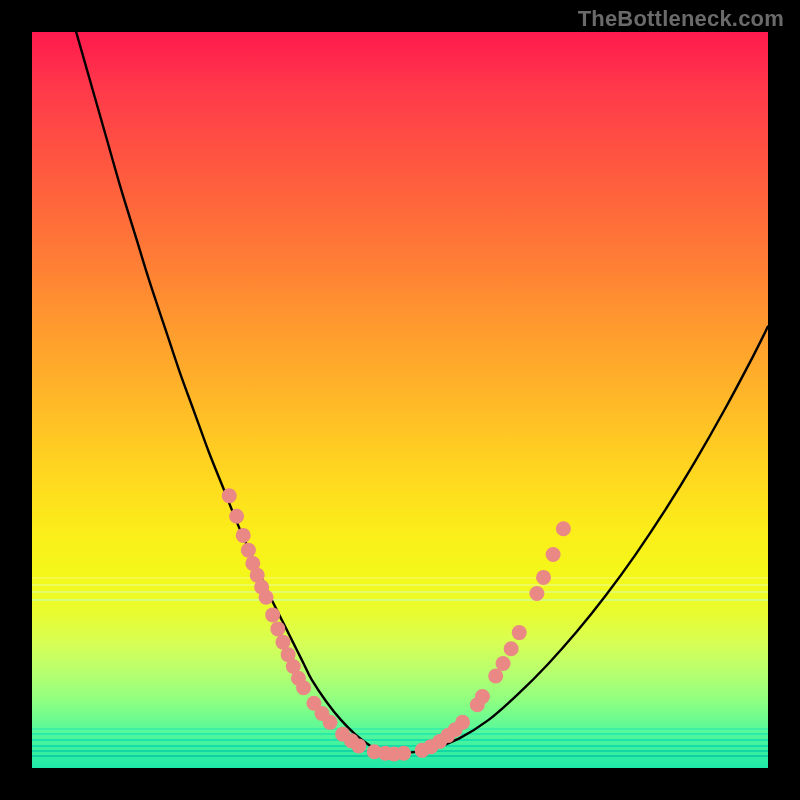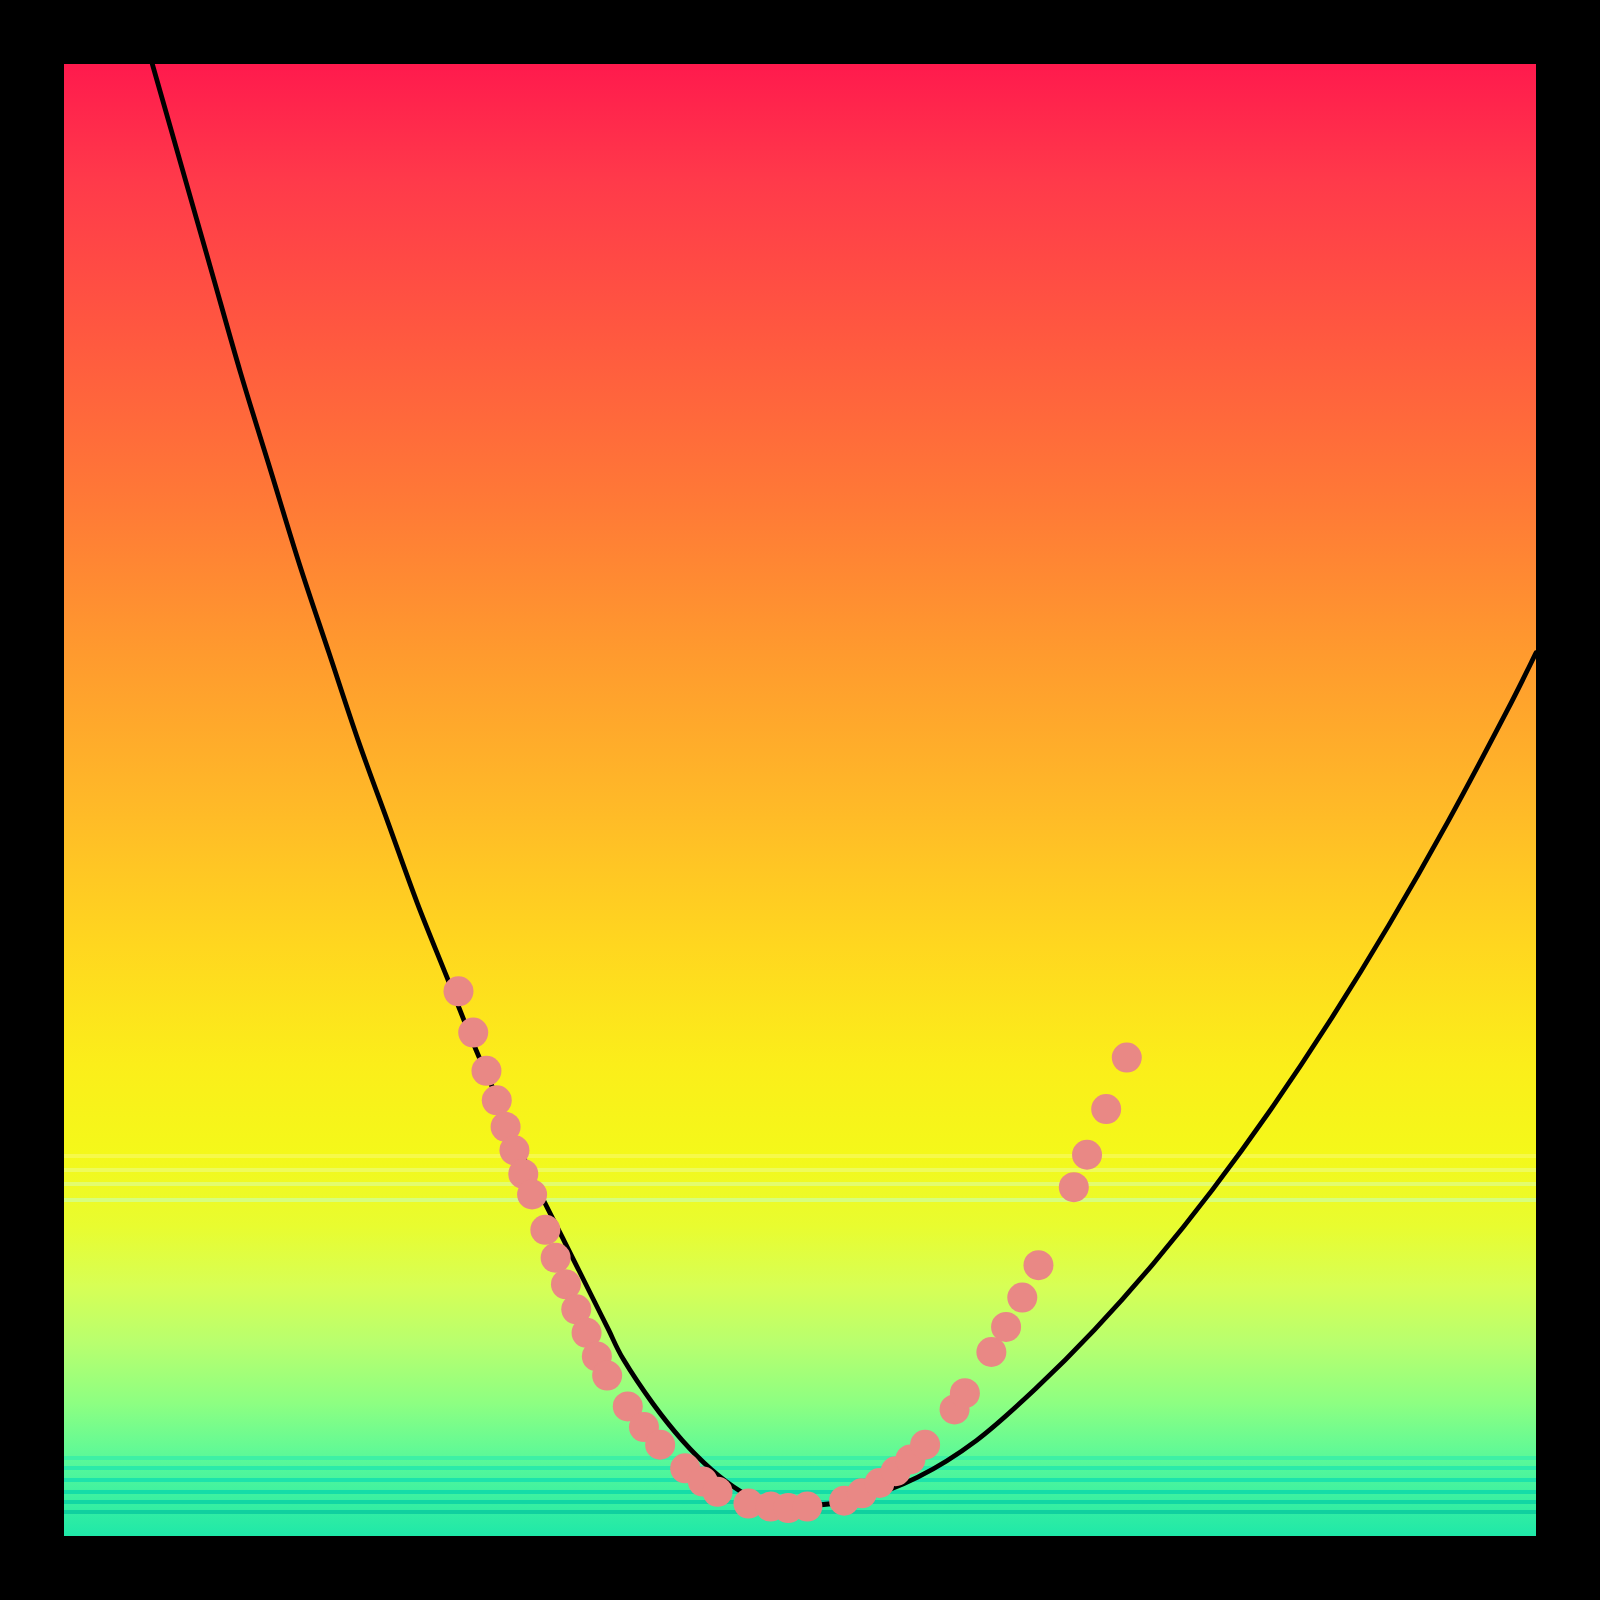--- a/index.html
+++ b/index.html
@@ -69,20 +69,21 @@
     position: absolute;
     inset: 0;
     width: 736px;
     height: 736px;
   }
 </style>
 </head>
 <body>
 
 <div class="frame">
+  <div class="watermark">TheBottleneck.com</div>
   <div class="plot">
     <div class="gradient"></div>
     <div id="bands">
         <div class="band" style="top: 544.64px; background: rgb(246, 249, 74);"></div>
         <div class="band" style="top: 552px; background: rgb(238, 251, 92);"></div>
         <div class="band" style="top: 559.36px; background: rgb(227, 252, 110);"></div>
         <div class="band" style="top: 566.72px; background: rgb(214, 254, 126);"></div>
         <div class="band" style="top: 695.52px; background: rgb(62, 240, 165);"></div>
         <div class="band" style="top: 701.408px; background: rgb(44, 234, 169);"></div>
         <div class="band" style="top: 707.296px; background: rgb(29, 227, 171);"></div>

